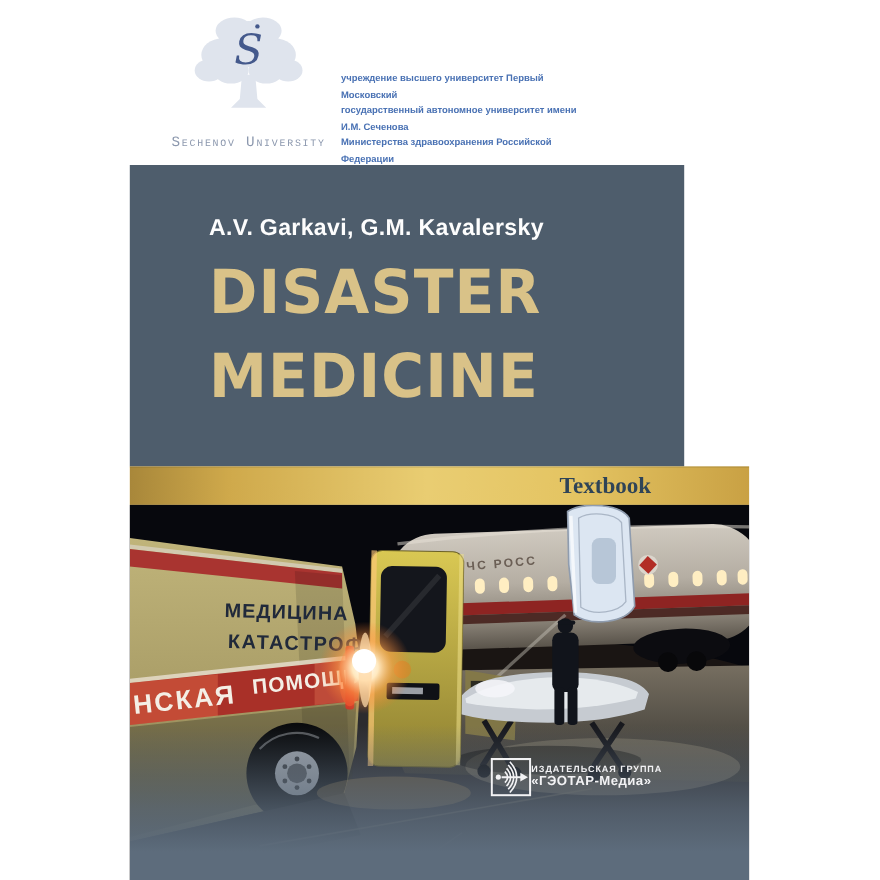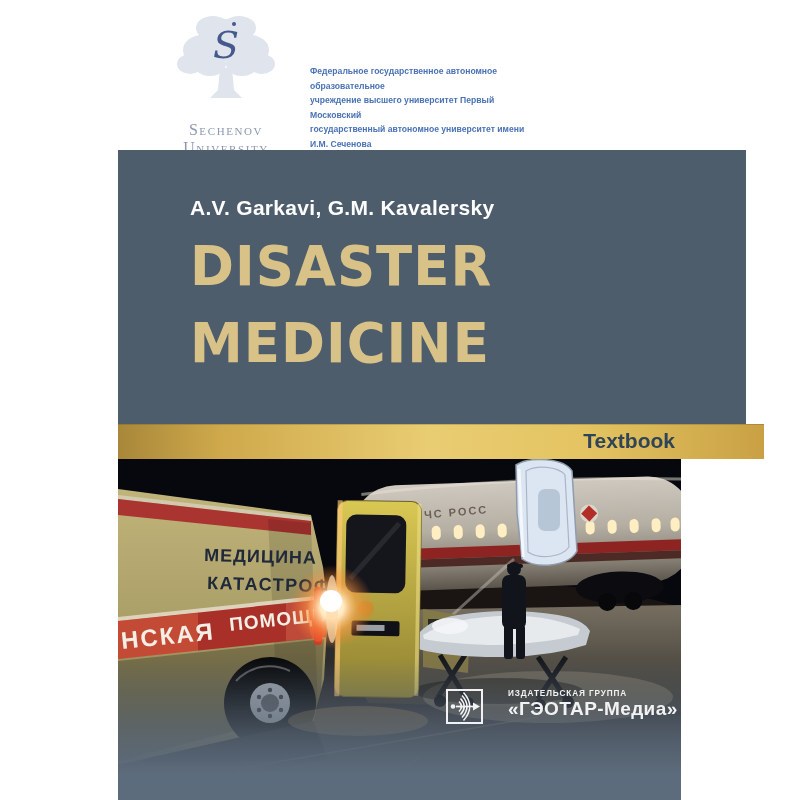--- a/index.html
+++ b/index.html
@@ -3,46 +3,46 @@
 <meta charset="utf-8">
 <style>
   html,body{margin:0;padding:0;background:#ffffff;}
   .stage{position:relative;width:800px;height:800px;background:#ffffff;overflow:hidden;
          font-family:"Liberation Sans",sans-serif;}
   .book{position:absolute;left:118px;top:0;width:563px;height:800px;background:#ffffff;}
 
   
   .header{position:absolute;left:0;top:0;width:563px;height:150px;background:#ffffff;}
   .uni-logo{position:absolute;left:28px;top:8px;width:160px;text-align:center;}
-  .uni-caption{margin-top:1px;font-family:Liberation Serif, serif;font-variant:small-caps;
-               font-size:16px;letter-spacing:1.6px;color:#8c98ae;}
+  .uni-caption{margin-top:1px;font-family:Liberation Mono, monospace;font-variant:small-caps;
+               font-size:13px;letter-spacing:1.6px;color:#8c98ae;}
   .affiliation{position:absolute;left:192px;top:64px;width:230px;font-size:8.6px;line-height:14.6px;
                font-weight:bold;color:#4a72b4;}
 
   
-  .panel{position:absolute;left:0;top:150px;width:628px;height:274px;background:#4e5d6c;}
+  .panel{position:absolute;left:0;top:150px;width:504px;height:274px;background:#4e5d6c;}
   .authors{position:absolute;left:72px;top:46px;color:#fdfdfd;font-size:21px;font-weight:bold;letter-spacing:.3px;}
   .title{position:absolute;left:72px;top:78px;margin:0;color:#d9c288;
          font-family:"DejaVu Sans",sans-serif;font-weight:bold;font-size:53px;line-height:74px;
          letter-spacing:1px;transform:scaleY(1.04);transform-origin:left top;}
 
   
-  .gold-band{position:absolute;left:0;top:424px;width:646px;height:35px;
+  .gold-band{position:absolute;left:0;top:424px;width:563px;height:35px;
              background:linear-gradient(90deg,#a8873a 0%,#cfa94b 16%,#e9cd72 48%,#e4c462 72%,#c9a144 100%);
-             border-top:1px solid rgba(90,70,20,.25);box-sizing:border-box;}
+             border-top:1px solid rgba(90,70,20,.25);box-sizing:border-box;font-family:Liberation Serif, serif;}
   .gold-band span{position:absolute;right:89px;top:4px;font-size:21px;font-weight:bold;color:#2f4457;}
 
   
   .photo{position:absolute;left:0;top:459px;width:563px;height:341px;background:#07080d;overflow:hidden;}
   .photo svg.scene{display:block;width:563px;height:341px;}
 
-  .publisher{position:absolute;left:328px;top:230px;display:flex;align-items:flex-start;gap:25px;color:#f2f2f4;}
+  .publisher{position:absolute;left:328px;top:230px;display:flex;align-items:center;gap:0;color:#f2f2f4;}
   .pub-text{display:flex;flex-direction:column;line-height:1.15;}
   .pub-line1{font-size:8.2px;font-weight:bold;letter-spacing:.9px;}
-  .pub-line2{font-size:19px;font-weight:bold;letter-spacing:.4px;}
+  .pub-line2{font-size:12px;font-weight:bold;letter-spacing:.4px;}
 </style>
 </head>
 <body>
 
 <div class="stage">
   <div class="book">
 
     <div class="header">
       <div class="uni-logo">
         <svg width="132" height="108" viewBox="0 0 132 108">
@@ -58,21 +58,20 @@
             <ellipse cx="82" cy="56" rx="16" ry="12"></ellipse>
             <path d="M60,60 L58,82 L50,90 L82,90 L74,82 L72,60 Z"></path>
           </g>
           <text x="66" y="50" text-anchor="middle" font-family="DejaVu Serif,serif" font-style="italic" font-size="38" fill="#44598c">S</text>
           <circle cx="74" cy="16" r="2" fill="#44598c"></circle>
         </svg>
         <div class="uni-caption">Sechenov University</div>
       </div>
 
       <div class="affiliation">
-        <div>Федеральное государственное автономное образовательное</div>
         <div>учреждение высшего университет Первый Московский</div>
         <div>государственный автономное университет имени И.М. Сеченова</div>
         <div>Министерства здравоохранения Российской Федерации</div>
         <div>(Сеченовский Университет)</div>
       </div>
     </div>
 
     <div class="panel">
       <div class="authors">A.V. Garkavi, G.M. Kavalersky</div>
       <h1 class="title"><span>DISASTER</span><br><span>MEDICINE</span></h1>

